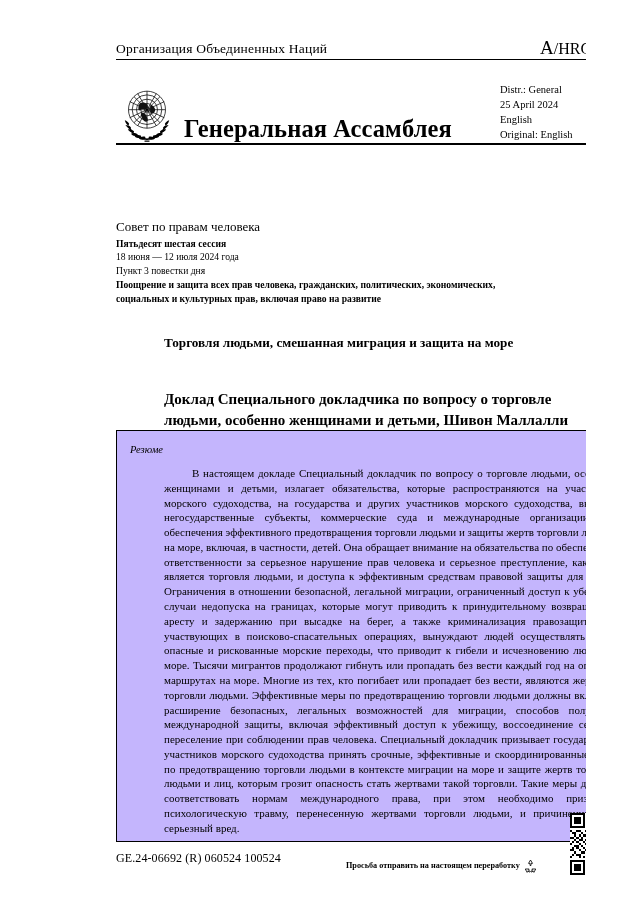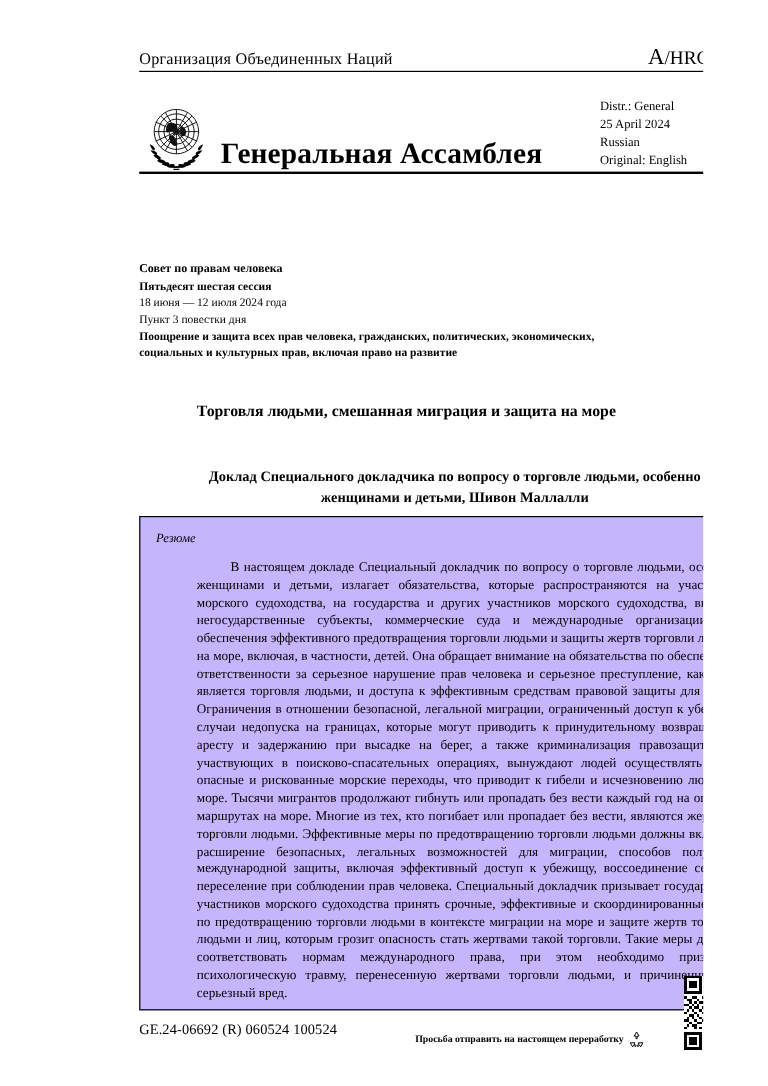--- a/index.html
+++ b/index.html
@@ -92,22 +92,22 @@
 
   
   .council {
     position: absolute;
     left: 62px;
     top: 219px;
     width: 420px;
     line-height: 1.29;
   }
   .council-title {
-    font-size: 10px;
-    font-weight: bold;
+    font-size: 13px;
+    font-weight: normal;
     margin-bottom: 2px;
   }
   .council-session {
     font-size: 9.6px;
     font-weight: bold;
     margin-bottom: 1px;
   }
   .council-dates {
     font-size: 9.6px;
     margin-bottom: 1px;
@@ -130,24 +130,23 @@
     width: 420px;
     font-size: 13.2px;
     font-weight: bold;
     line-height: 1.42;
   }
   .doc-subtitle {
     position: absolute;
     left: 110px;
     top: 389px;
     width: 430px;
-    font-size: 12px;
+    font-size: 15px;
     font-weight: bold;
     line-height: 1.42;
-    text-align: center;
   }
 
   
   .summary-box {
     position: absolute;
     left: 62px;
     top: 430px;
     width: 516px;
     height: 412px;
     border: 0.9px solid #000;
@@ -261,21 +260,21 @@
             <path d="M59 86c4 1 8 0 11-2-2-3-6-4-10-2z"></path>
             <path d="M52 88c4 1 8 1 11-1-2-3-6-4-10-3z"></path>
             <path d="M46 90h8v2h-8z"></path>
           </g>
         </svg>
       </div>
       <div class="assembly-title">Генеральная Ассамблея</div>
       <div class="distr-block">
         <div>Distr.: General</div>
         <div>25 April 2024</div>
-        <div>Russian</div>
+        <div>English</div>
         <div>Original: English</div>
       </div>
     </div>
     <div class="rule-thick"></div>
   </div>
 
   <div class="council">
     <div class="council-title">Совет по правам человека</div>
     <div class="council-session">Пятьдесят шестая сессия</div>
     <div class="council-dates">18 июня — 12 июля 2024 года</div>

